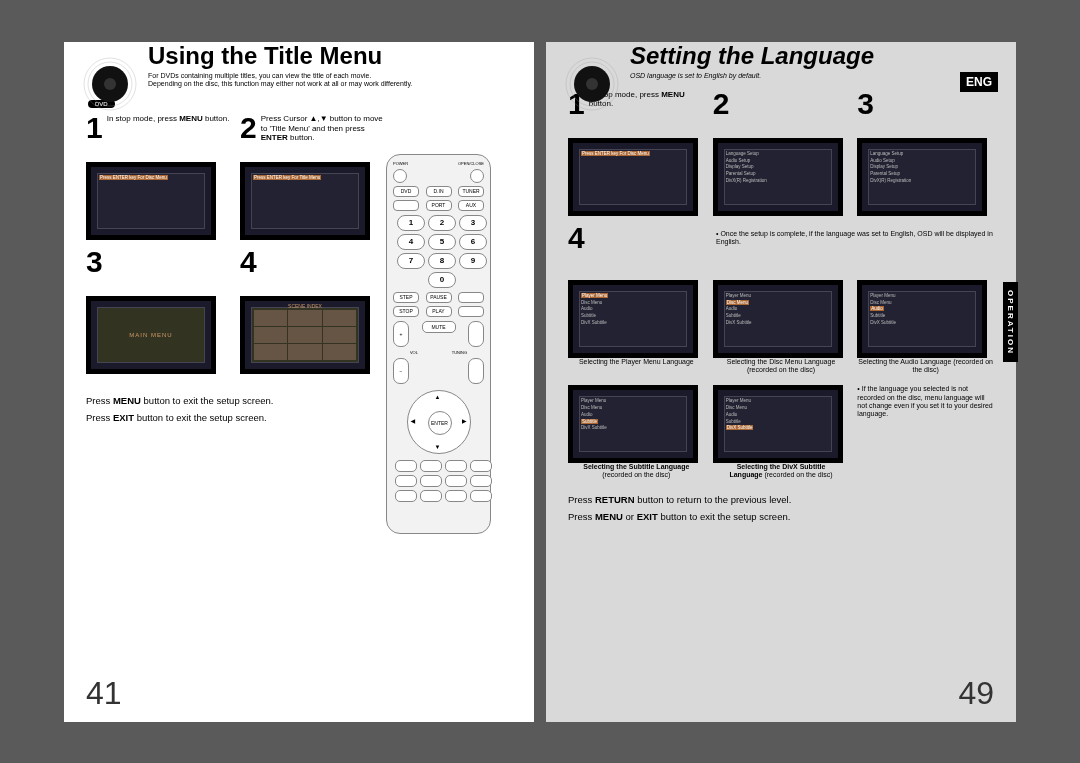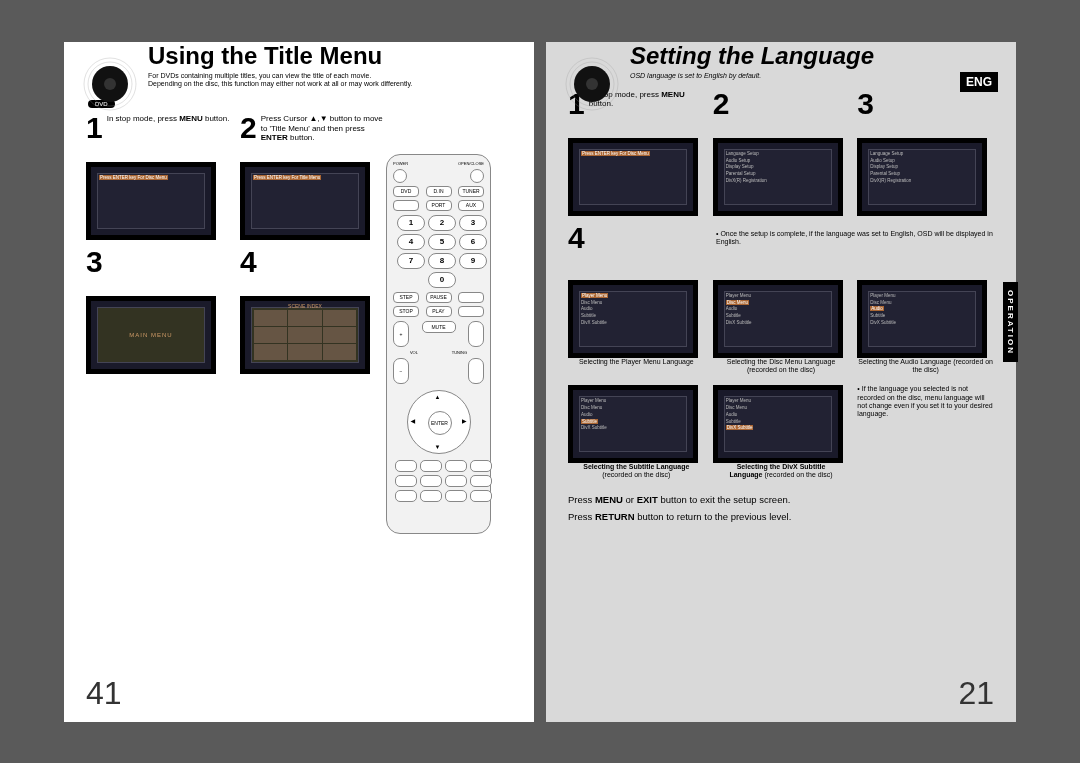--- a/index.html
+++ b/index.html
@@ -221,20 +221,22 @@
               <div style="background:#654"></div>
                 <div style="background:#654"></div>
                 <div style="background:#654"></div>
             </div>
             <div style="position:absolute;top:2px;left:0;right:0;text-align:center;font-size:5px;color:#c96;">SCENE INDEX</div>
           </div>
         </div>
       </div>
 
       <div class="footer-notes">
+        <div>Press <b>MENU</b> button to exit the setup screen.</div>
+        <div>Press <b>EXIT</b> button to exit the setup screen.</div>
       </div>
     </div>
 
     <div class="remote">
       <div class="row">
         <span style="font-size:4px;">POWER</span>
         <span style="font-size:4px;">OPEN/CLOSE</span>
       </div>
       <div class="row">
         <div class="btn round"></div>
@@ -413,19 +415,19 @@
           <div class="screen-menu">Player Menu<br>Disc Menu<br>Audio<br>Subtitle<br><span class="hl">DivX Subtitle</span></div>
         </div>
         <div class="small-caption"><b>Selecting the DivX Subtitle<br>Language</b> (recorded on the disc)</div>
       </div>
       <div style="flex:1;">
         <div class="note bullet" style="margin-top:4px;">If the language you selected is not recorded on the disc, menu language will not change even if you set it to your desired language.</div>
       </div>
     </div>
 
     <div class="footer-notes" style="margin-top:12px;">
+      <div>Press <b>RETURN</b> button to return to the previous level.</div>
       <div>Press <b>MENU</b> or <b>EXIT</b> button to exit the setup screen.</div>
-      <div>Press <b>RETURN</b> button to return to the previous level.</div>
-    </div>
-
-    <div class="page-num right">21</div>
+    </div>
+
+    <div class="page-num right">49</div>
   </div>
 </div>
 
 </body></html>

